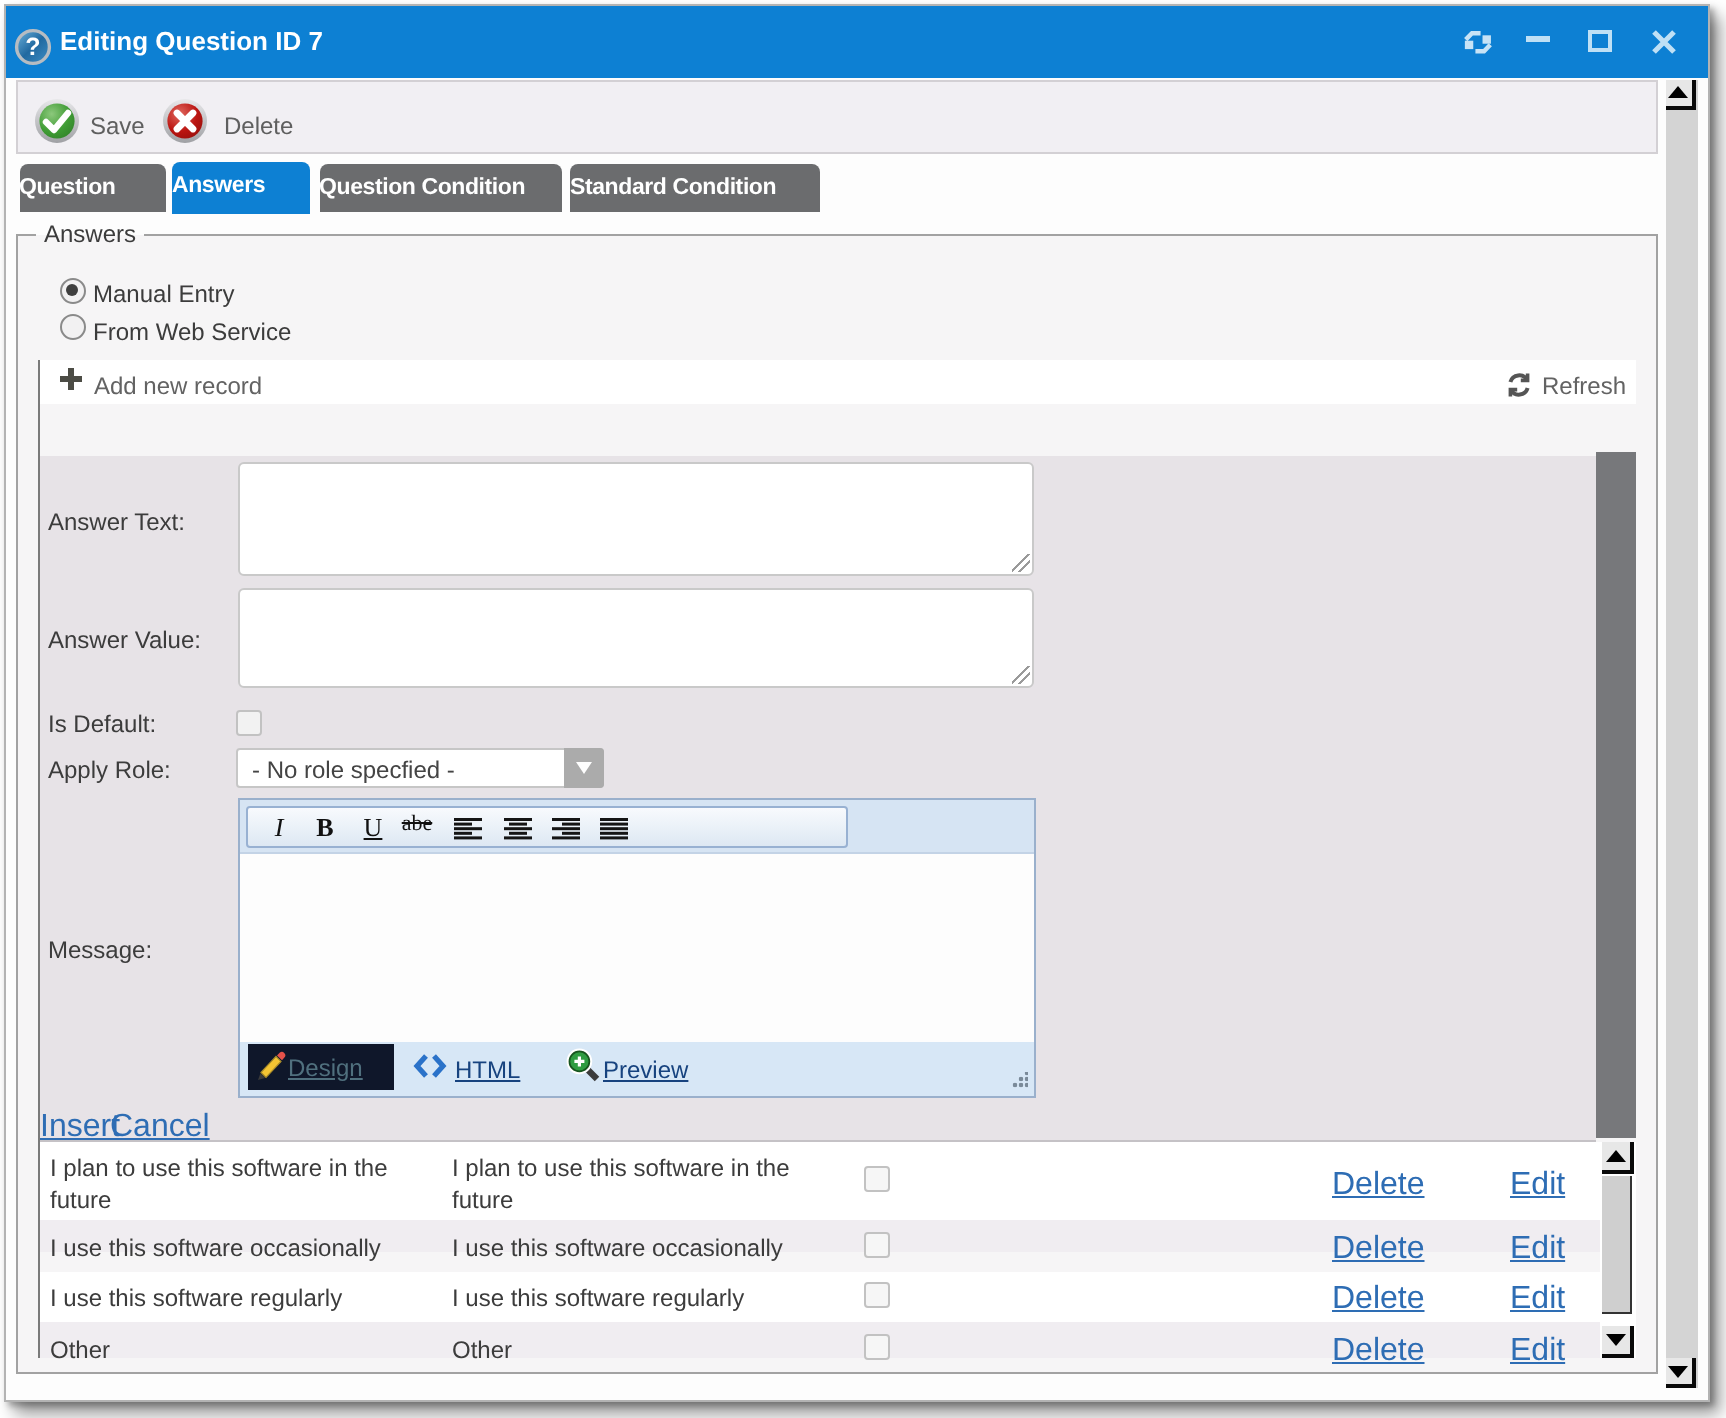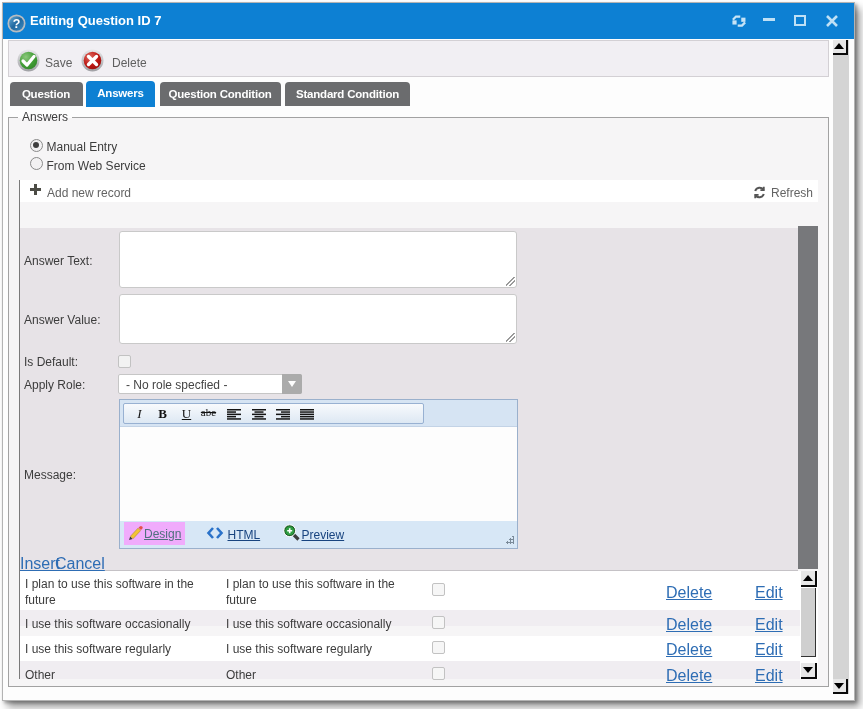--- a/index.html
+++ b/index.html
@@ -1,20 +1,20 @@
 <!DOCTYPE html>
 <html><head><meta charset="utf-8">
 <style>
 *{margin:0;padding:0;box-sizing:border-box}
 html,body{width:863px;height:709px;background:#fff;font-family:"Liberation Sans",sans-serif;overflow:hidden}
 #win{position:absolute;left:2px;top:2px;width:853px;height:699px;background:#fdfdfd;box-shadow:inset 0 0 0 1px #b3b3b3, inset 0 -1px 0 #777, inset -1px 0 0 #999, 5px 6px 8px rgba(0,0,0,.40), 2px 2px 3px rgba(0,0,0,.28)}
 .abs{position:absolute}
 #title{position:absolute;left:1px;top:1px;width:851px;height:36px;background:#0d80d3}
 #title .txt{position:absolute;left:27px;top:10px;font-size:13px;font-weight:bold;color:#fff}
-.tab{position:absolute;top:80px;height:24px;background:#6b6c6e;color:#fff;border-radius:4px 4px 0 0;font-size:11.5px;font-weight:bold;text-align:center;line-height:24px;letter-spacing:-0.2px}
+.tab{position:absolute;top:80px;height:24px;background:#6b6c6e;color:#fff;border-radius:4px 4px 0 0;font-size:11.5px;font-weight:bold;line-height:24px;letter-spacing:-0.2px}
 .tab.sel{background:#0d80d3}
 #fs{position:absolute;left:6px;top:115px;width:821px;height:570px;border:1px solid #a2a2a2;background:#f6f5f6}
 #fslegend{position:absolute;left:16px;top:108px;padding:0 4px;font-size:12px;color:#3c3c3c;background:linear-gradient(#fdfdfd 54%,#f6f5f6 54%);z-index:3}
 .radio{position:absolute;width:13px;height:13px;border-radius:50%;border:1px solid #8a8a8a;background:#f2f1f2}
 .radio .dot{position:absolute;left:2.5px;top:2.5px;width:6px;height:6px;border-radius:50%;background:#3f3f3f}
 .rlbl{position:absolute;font-size:12px;color:#3c3c3c}
 #vline{position:absolute;left:17px;top:178px;width:1px;height:499px;background:#7a7a7a}
 #addrow{position:absolute;left:18px;top:178px;width:798px;height:22px;background:#fff}
 #ghead{position:absolute;left:18px;top:200px;width:798px;height:24px;background:#77787b}
 .hcell{position:absolute;top:5px;font-size:12px;font-weight:bold;color:#fff}
@@ -183,21 +183,21 @@
           <g fill="#151515">
             <rect x="0" y="0" width="14" height="1.5"></rect>
             <rect x="0" y="2.3" width="14" height="1.5"></rect>
             <rect x="0" y="4.6" width="14" height="1.5"></rect>
             <rect x="0" y="6.9" width="14" height="1.5"></rect>
             <rect x="0" y="9.2" width="14" height="1.5"></rect>
           </g>
         </svg>
     </div>
     <div class="abs" style="left:0;top:121px;width:397px;height:27px;background:#d7e7f6"></div>
-    <div class="abs" style="left:4.5px;top:121.5px;width:61px;height:23.5px;background:#f0abfc">
+    <div class="abs" style="left:4.5px;top:121.5px;width:73px;height:23.5px;background:#0f172a">
       <svg class="abs" style="left:3px;top:3px" width="16" height="17" viewBox="0 0 16 17">
         <path d="M2 15 L3.2 11.6 L5.6 14 Z" fill="#3a3a3a"></path>
         <path d="M3.5 11.2 L11 3.2 L13.5 5.7 L6 13.7 Z" fill="#f3c433" stroke="#a98b28" stroke-width=".6"></path>
         <path d="M11.5 2.7 L12.8 1.4 A1.7 1.7 0 0 1 15.2 3.8 L14 5.1 Z" fill="#e5524a"></path>
       </svg>
       <span class="abs" style="left:20px;top:5px;font-size:12px;color:#50707e;text-decoration:underline">Design</span>
     </div>
     <svg class="abs" style="left:86px;top:126px" width="18" height="14" viewBox="0 0 18 14">
         <path d="M7 2 L2.5 7 L7 12 M11 2 L15.5 7 L11 12" stroke="#2a72c9" stroke-width="2.6" fill="none" stroke-linejoin="miter"></path>
       </svg>

